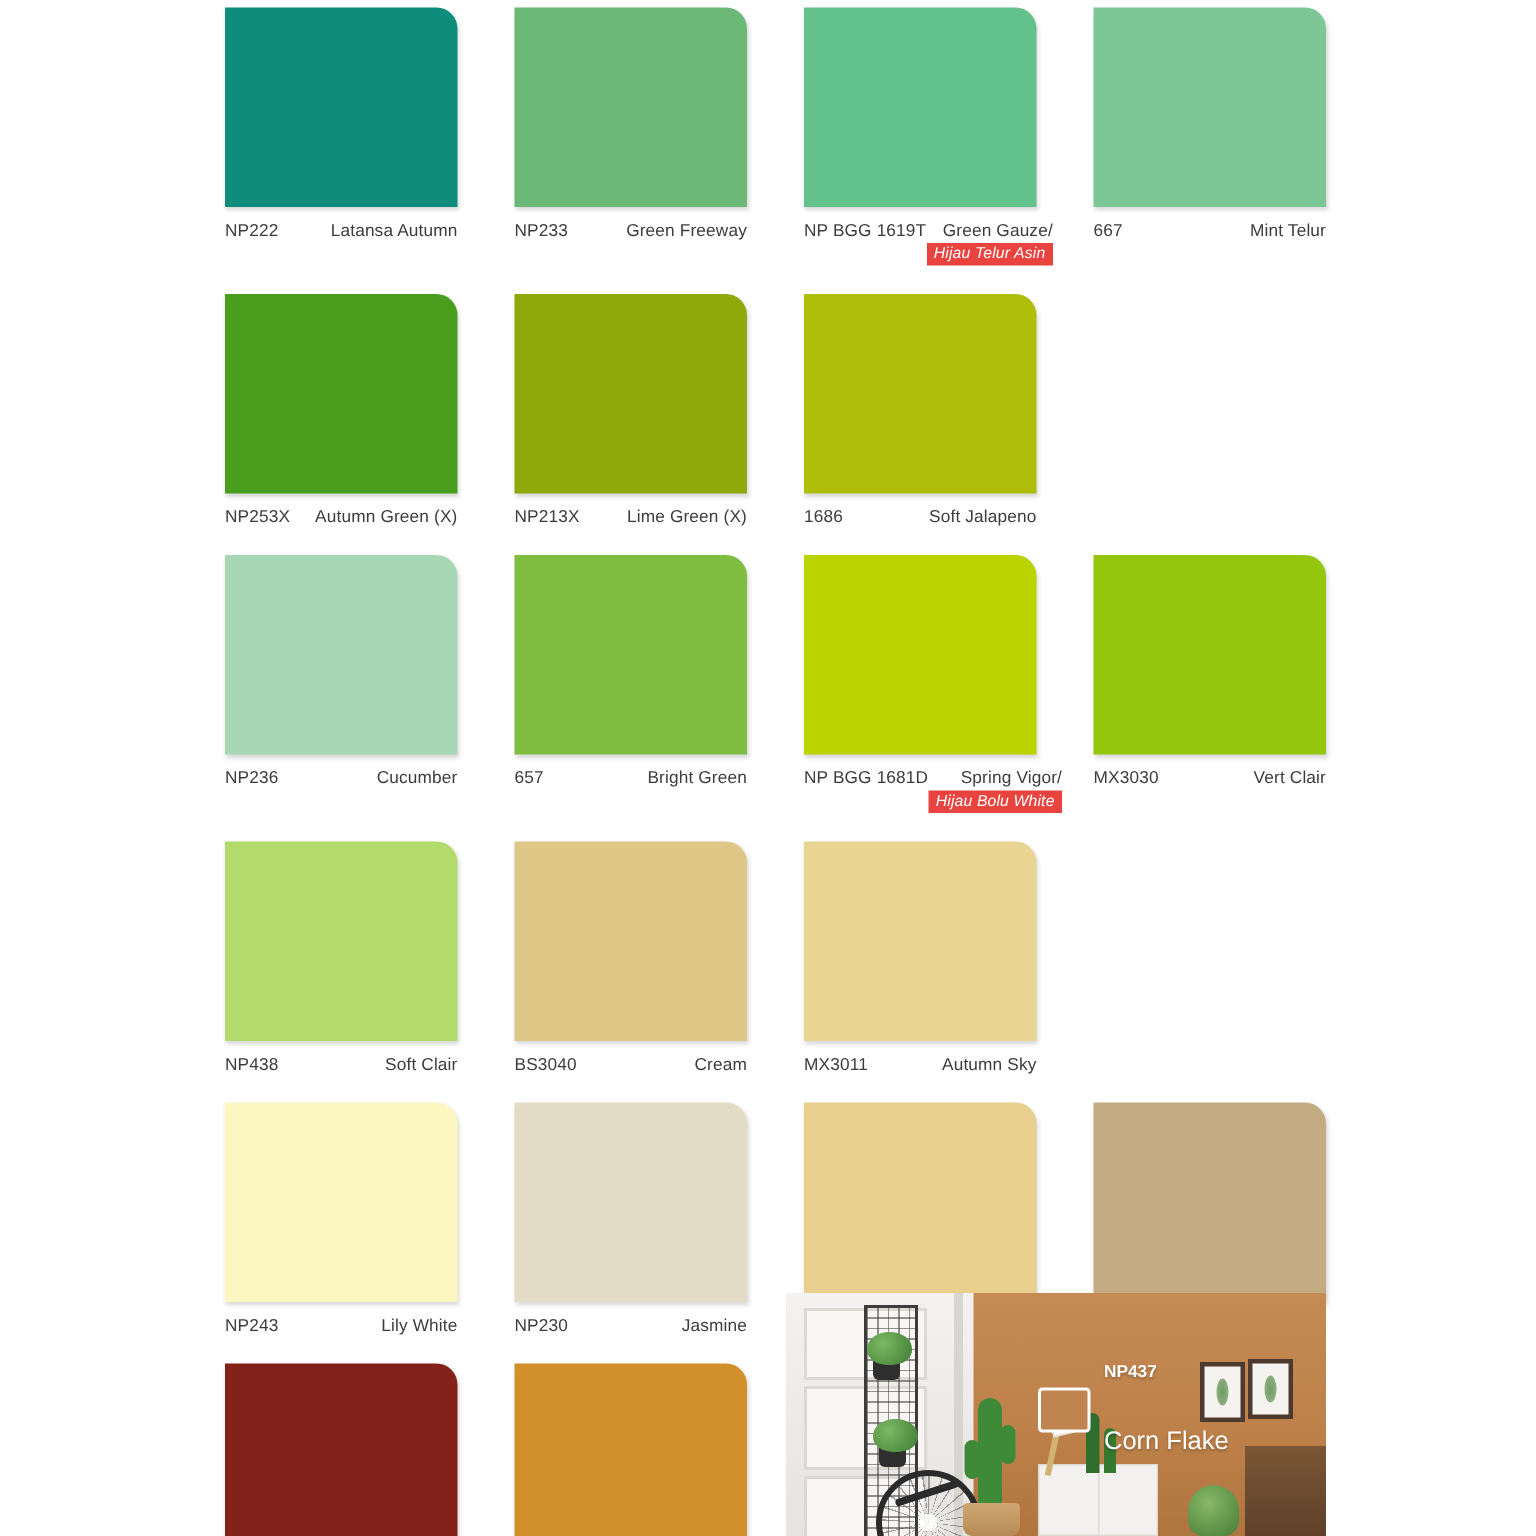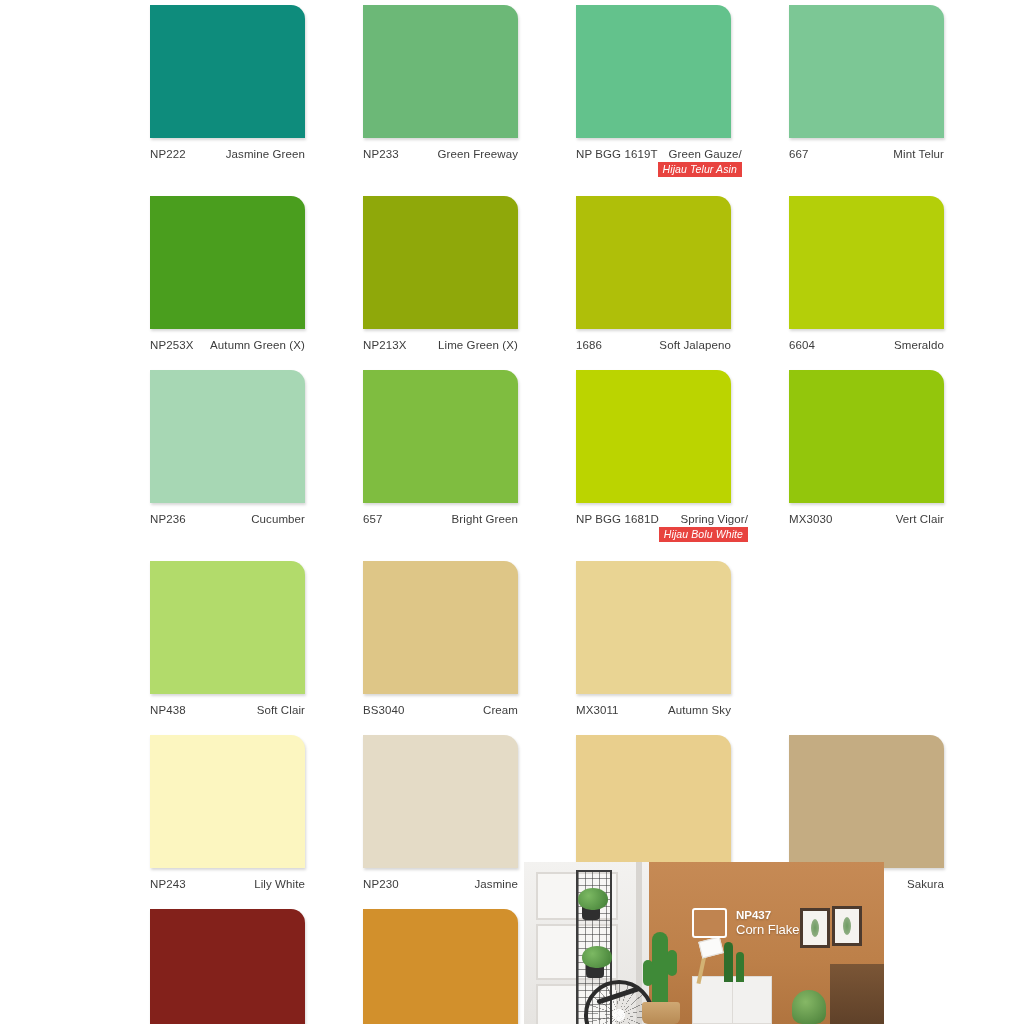--- a/index.html
+++ b/index.html
@@ -26,21 +26,21 @@
 
   .swatch-grid {
     position: absolute;
     left: 150px;
     top: 5px;
     width: 735px;
   }
 
   .swatch-row {
     display: flex;
-    gap: 58px;
+    gap: 38px;
     margin-bottom: 19px;
     position: relative;
   }
 
   .swatch-cell {
     width: 155px;
     position: relative;
   }
 
   .swatch-chip {
@@ -305,37 +305,38 @@
   .photo-swatch-text {
     line-height: 1.25;
     color: #ffffff;
     text-shadow: 0 1px 2px rgba(0,0,0,0.25);
   }
   .photo-swatch-code {
     font-size: 11.5px;
     font-weight: bold;
   }
   .photo-swatch-name {
-    font-size: 13px;
+    font-size: 17px;
+    margin-top: 28px;
   }
 </style>
 </head>
 <body>
 
 <div id="palette-page">
 
   <div class="swatch-grid">
 
     <div class="swatch-row">
       <div class="swatch-cell">
         <div class="swatch-chip" style="background-color: rgb(14, 140, 124);"></div>
         <div class="swatch-labels">
           <span class="swatch-code">NP222</span>
           <span class="swatch-name-stack">
-            <span class="swatch-name">Jasmine Green</span>
+            <span class="swatch-name">Latansa Autumn</span>
           </span>
         </div>
       </div>
       <div class="swatch-cell">
         <div class="swatch-chip" style="background-color: rgb(108, 184, 119);"></div>
         <div class="swatch-labels">
           <span class="swatch-code">NP233</span>
           <span class="swatch-name-stack">
             <span class="swatch-name">Green Freeway</span>
           </span>
@@ -380,29 +381,20 @@
             <span class="swatch-name">Lime Green (X)</span>
           </span>
         </div>
       </div>
       <div class="swatch-cell">
         <div class="swatch-chip" style="background-color: rgb(175, 191, 9);"></div>
         <div class="swatch-labels">
           <span class="swatch-code">1686</span>
           <span class="swatch-name-stack">
             <span class="swatch-name">Soft Jalapeno</span>
-          </span>
-        </div>
-      </div>
-      <div class="swatch-cell">
-        <div class="swatch-chip" style="background-color: rgb(180, 207, 9);"></div>
-        <div class="swatch-labels">
-          <span class="swatch-code">6604</span>
-          <span class="swatch-name-stack">
-            <span class="swatch-name">Smeraldo</span>
           </span>
         </div>
       </div>
     </div>
 
     <div class="swatch-row">
       <div class="swatch-cell">
         <div class="swatch-chip" style="background-color: rgb(167, 215, 180);"></div>
         <div class="swatch-labels">
           <span class="swatch-code">NP236</span>

